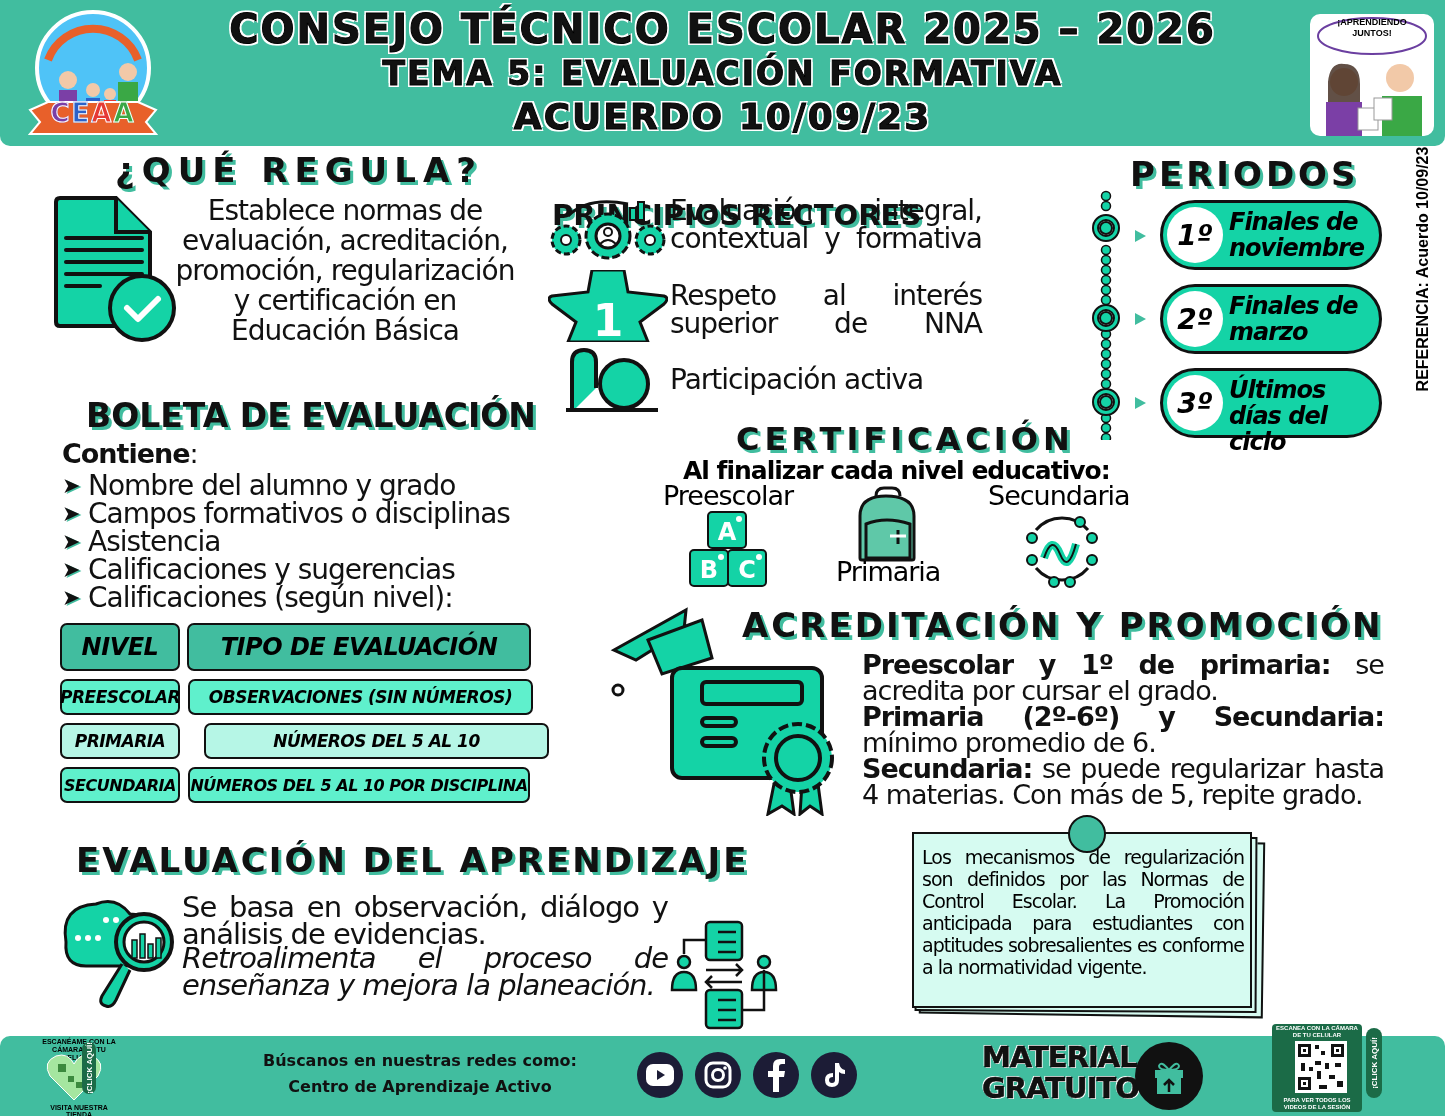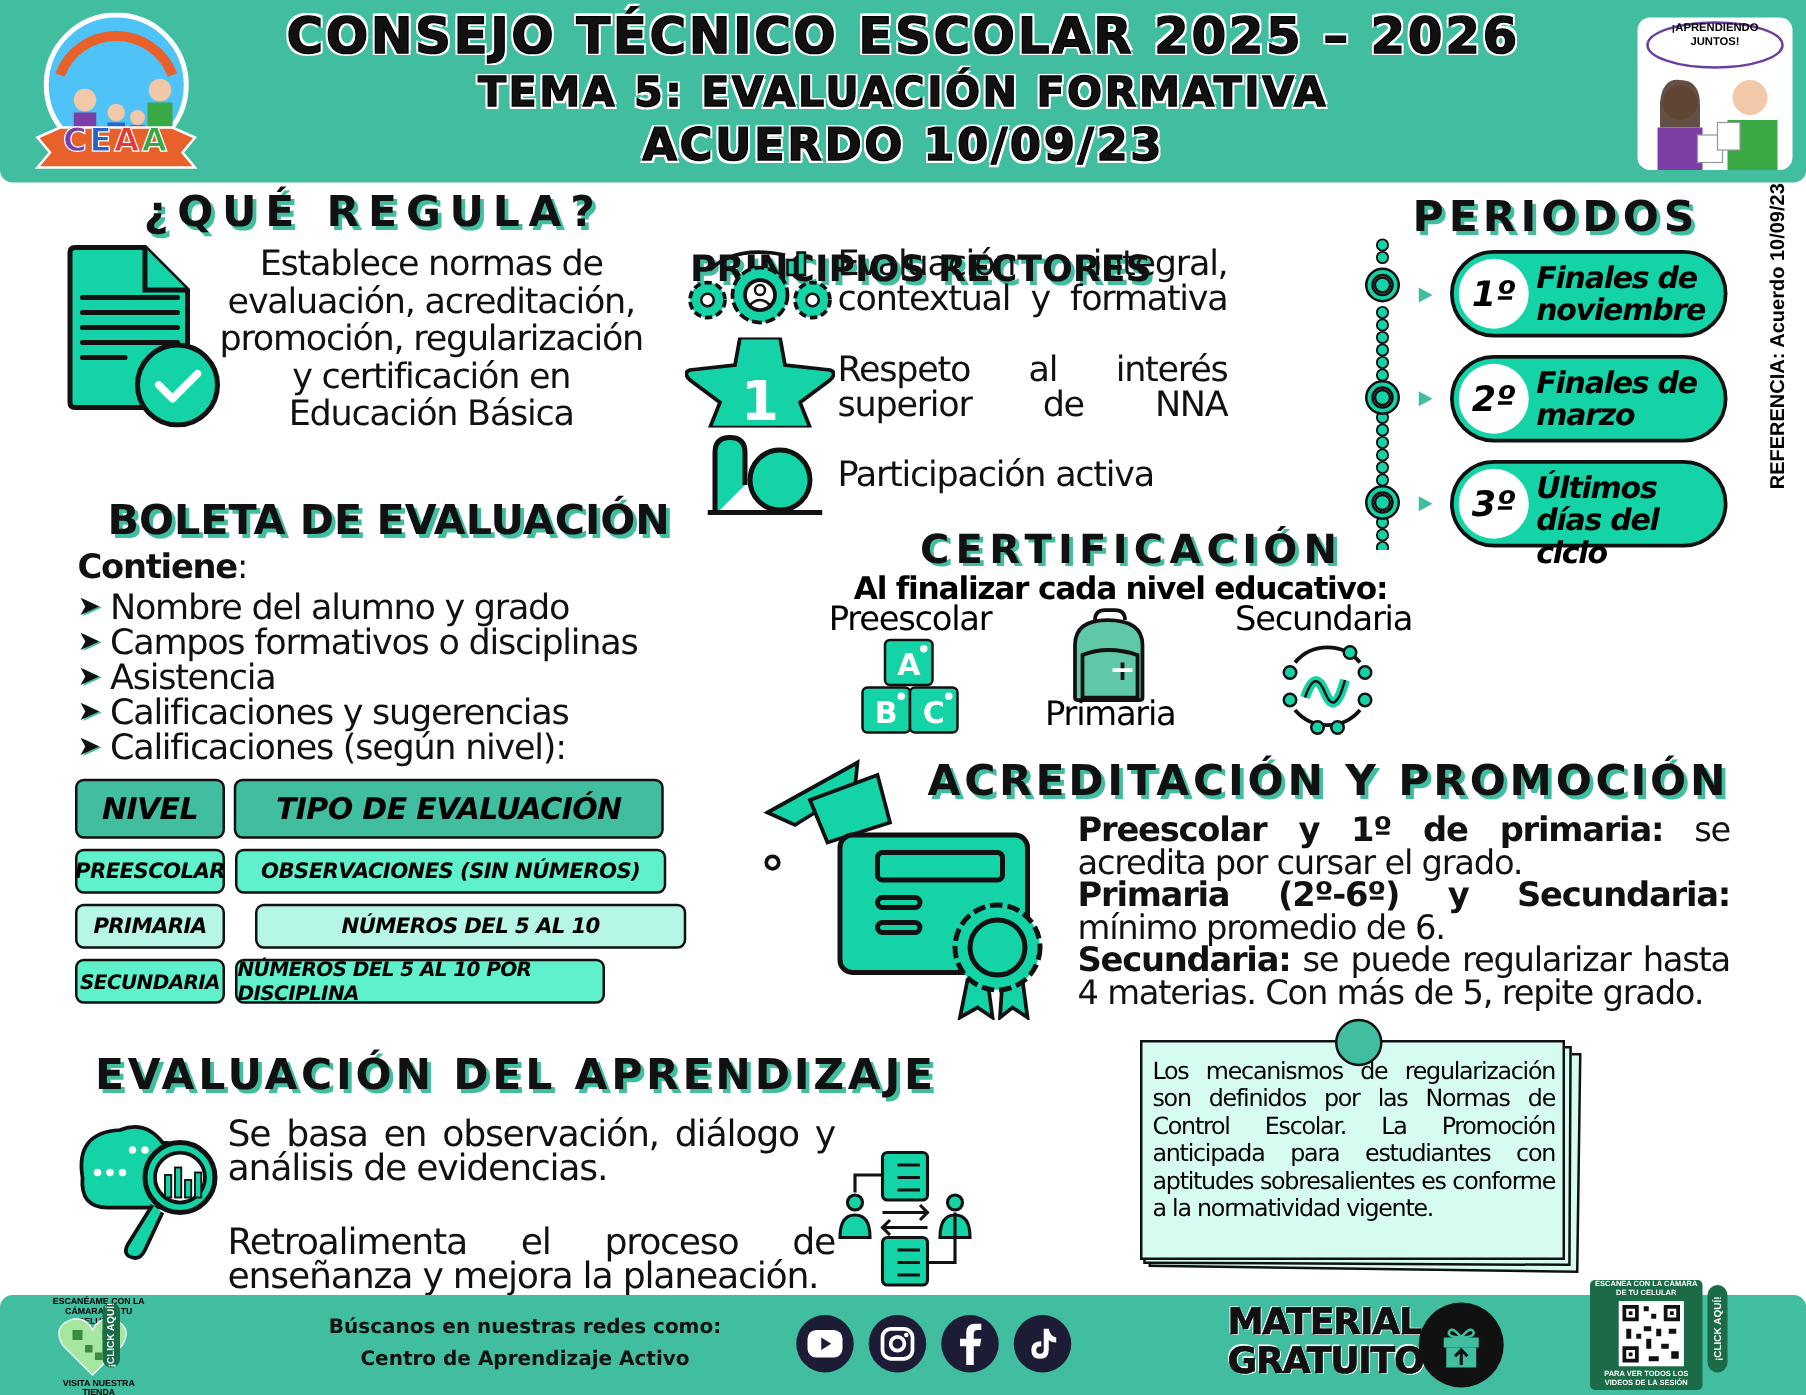--- a/index.html
+++ b/index.html
@@ -262,21 +262,21 @@
   <div class="cell head" style="left:60px;top:623px;width:120px;height:48px;">NIVEL</div>
   <div class="cell head" style="left:187px;top:623px;width:344px;height:48px;">TIPO DE EVALUACIÓN</div>
 
   <div class="cell r1" style="left:60px;top:679px;width:120px;height:36px;">PREESCOLAR</div>
   <div class="cell r1" style="left:188px;top:679px;width:345px;height:36px;">OBSERVACIONES (SIN NÚMEROS)</div>
 
   <div class="cell r2" style="left:60px;top:723px;width:120px;height:36px;">PRIMARIA</div>
   <div class="cell r2" style="left:188px;top:723px;width:345px;height:36px;margin-left:16px;">NÚMEROS DEL 5 AL 10</div>
 
   <div class="cell r3" style="left:60px;top:767px;width:120px;height:36px;">SECUNDARIA</div>
-  <div class="cell r3" style="left:188px;top:767px;width:296px;height:36px;">NÚMEROS DEL 5 AL 10 POR DISCIPLINA</div>
+  <div class="cell r3" style="left:188px;top:767px;width:342px;height:36px;">NÚMEROS DEL 5 AL 10 POR DISCIPLINA</div>
 </div>
 
 <div class="abs sec-title c-title">CERTIFICACIÓN</div>
 <div class="abs c-sub">Al finalizar cada nivel educativo:</div>
 
 <div class="abs c-level" style="left:663px;top:480px;">Preescolar</div>
 <svg class="abs" style="left:688px;top:510px;width:80px;height:78px;" viewBox="0 0 80 78">
   <g fill="#14d3a6" stroke="#111" stroke-width="2">
     <rect x="20" y="2" width="38" height="36" rx="4"></rect>
     <rect x="2" y="40" width="38" height="36" rx="4"></rect>
@@ -361,21 +361,21 @@
   <circle cx="88" cy="50" r="20" fill="#fff" stroke="#111" stroke-width="3"></circle>
   <g fill="#14d3a6" stroke="#111" stroke-width="1.5">
     <rect x="76" y="48" width="5" height="18"></rect>
       <rect x="84" y="42" width="5" height="24"></rect>
       <rect x="92" y="52" width="5" height="14"></rect>
       <rect x="100" y="46" width="5" height="20"></rect>
   </g>
   <path d="M66 72 L46 104 Q42 112 50 114 Q56 116 60 108 L74 78" fill="#14d3a6" stroke="#111" stroke-width="3"></path>
 </svg>
 <div class="abs body-text e-text" style="top:894px;">Se basa en observación, diálogo y análisis de evidencias.</div>
-<div class="abs body-text e-text" style="top:980px;">Retroalimenta el proceso de enseñanza y mejora la planeación.</div>
+<div class="abs body-text e-text" style="top:945px;font-style:italic;">Retroalimenta el proceso de enseñanza y mejora la planeación.</div>
 
 <svg class="abs" style="left:670px;top:920px;width:108px;height:110px;" viewBox="0 0 108 110">
   <g fill="#14d3a6" stroke="#111" stroke-width="2.5">
     <rect x="36" y="2" width="36" height="38" rx="4"></rect>
     <rect x="36" y="70" width="36" height="38" rx="4"></rect>
     <circle cx="14" cy="42" r="6"></circle>
       <path d="M2 70 Q2 52 14 52 Q26 52 26 70 Z"></path>
     <circle cx="94" cy="42" r="6"></circle>
       <path d="M82 70 Q82 52 94 52 Q106 52 106 70 Z"></path>
   </g>

